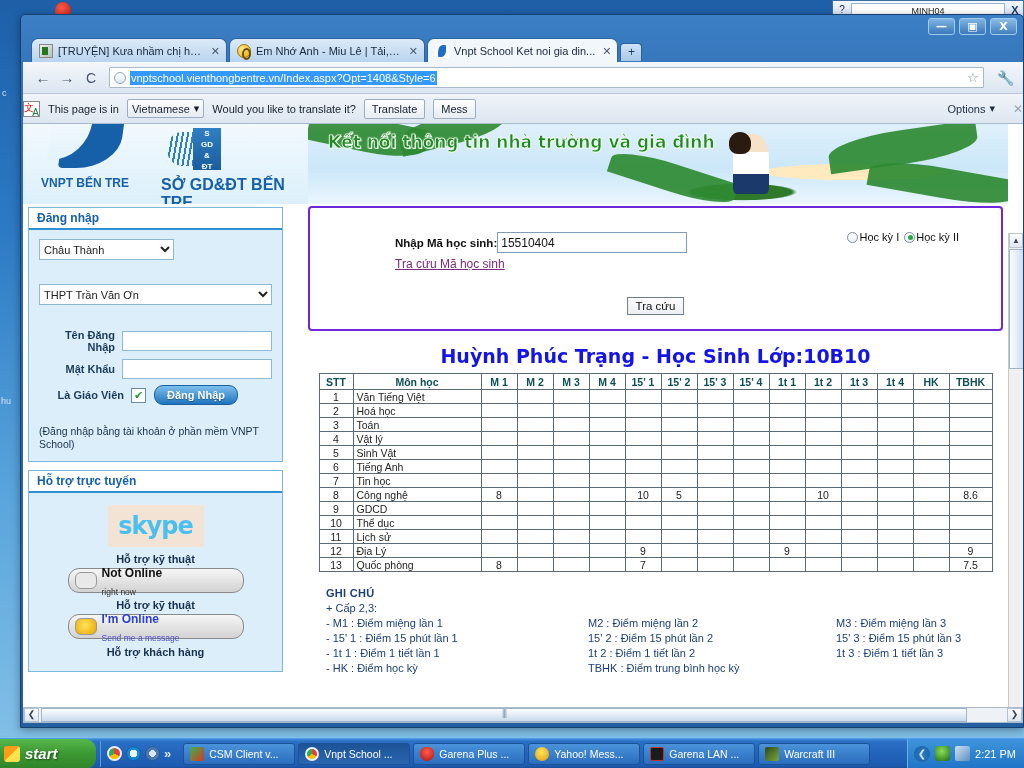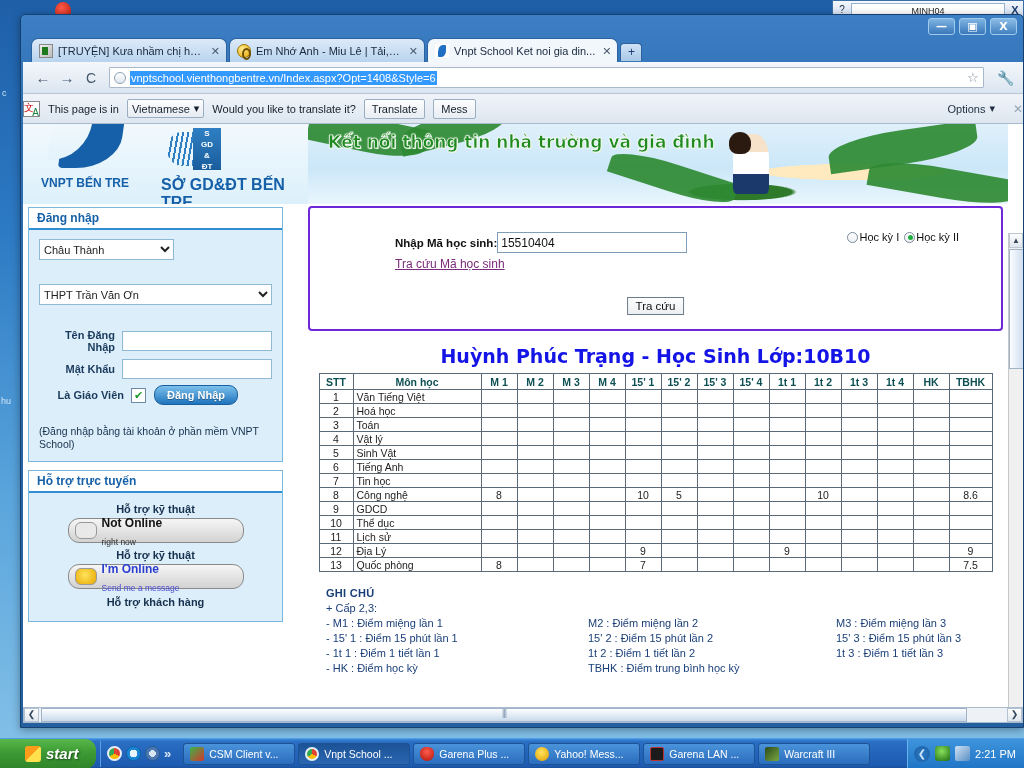--- a/index.html
+++ b/index.html
@@ -364,21 +364,21 @@
   #taskbar{
     position:absolute; left:0; bottom:0; width:1024px; height:30px;
     background:linear-gradient(180deg,#3f8ad9 0%, #2a6fc4 9%, #2364bb 50%, #1d5bb0 92%, #1a4f9c 100%);
     border-top:1px solid #4f9de8;
     display:flex; align-items:center;
   }
   #startbtn{
     width:96px; height:30px;
     background:linear-gradient(180deg,#57b84a 0%,#3d9a34 45%,#2f8429 100%);
     border-radius:0 11px 11px 0;
-    display:flex; align-items:center; gap:5px; padding-left:25px;
+    display:flex; align-items:center; gap:5px; padding-left:4px;
     color:#fff; font-style:italic; font-weight:bold; font-size:15px;
     text-shadow:1px 1px 2px rgba(0,0,0,.5);
   }
   #startflag{
     width:16px;height:16px;
     background:
       linear-gradient(135deg,#ff9c1a 0 50%, #ffe14d 50% 100%);
     border-radius:3px;
   }
   #quicklaunch{
@@ -545,20 +545,23 @@
               <span style="width:15px;height:15px;border:1px solid #6a8aa6;background:#fff;color:#1f9b2f;font-size:11px;line-height:13px;text-align:center;">✔</span>
               <span id="loginbtn">Đăng Nhập</span>
             </div>
             <div id="note">(Đăng nhập bằng tài khoản ở phần mềm VNPT School)</div>
           </div>
         </div>
 
         <div class="panel">
           <div class="panel-head">Hỗ trợ trực tuyến</div>
           <div class="panel-body" style="padding:4px 10px 10px 10px;">
+            <div id="skypelogo">
+              <span class="sk">skype</span>
+            </div>
             <div class="sup-label">Hỗ trợ kỹ thuật</div>
             <div class="statusbtn">
               <span class="bubble"></span>
               <span>
                 <span class="txt1">Not Online</span><br>
                 <span class="txt2">right now</span>
               </span>
             </div>
             <div class="sup-label">Hỗ trợ kỹ thuật</div>
             <div class="statusbtn">

